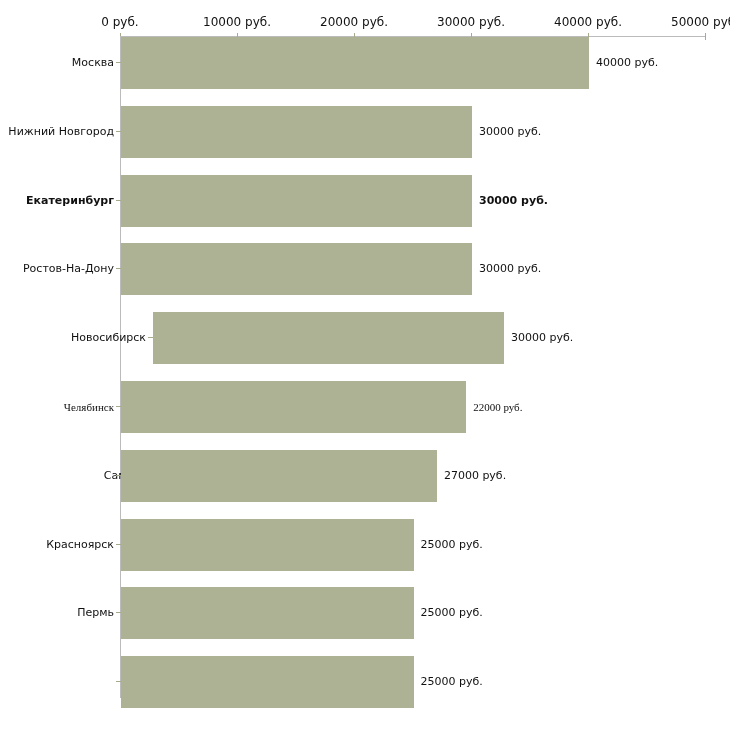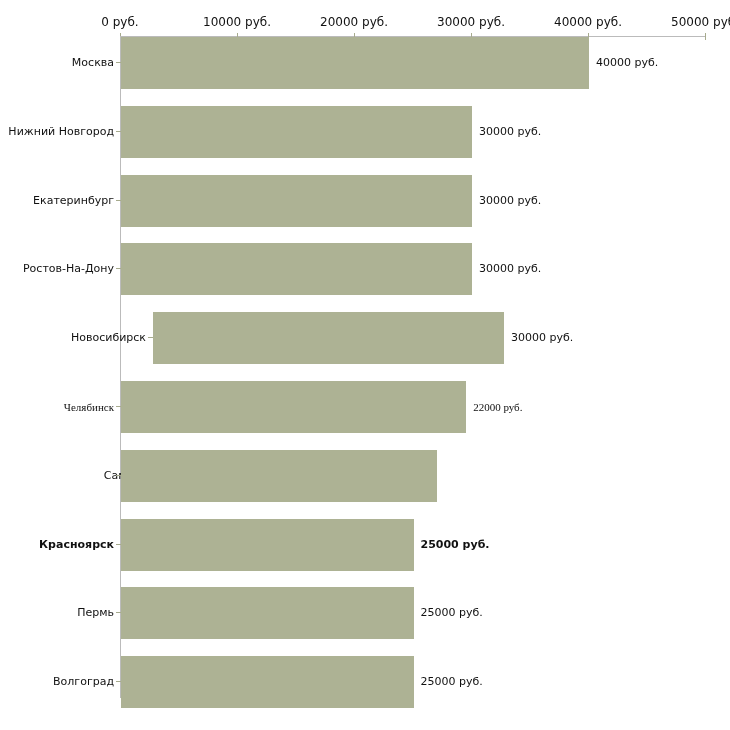--- a/index.html
+++ b/index.html
@@ -145,21 +145,21 @@
         <div class="y-tick"></div>
         <div class="bar-rect" style="width: 468px; background: rgb(173, 178, 148);"></div>
         <div class="value-label" style="left: 596px;">40000 руб.</div>
       </div>
       <div class="bar-row" style="top: 105.8px;">
         <div class="cat-label">Нижний Новгород</div>
         <div class="y-tick"></div>
         <div class="bar-rect" style="width: 351px; background: rgb(173, 178, 148);"></div>
         <div class="value-label" style="left: 479px;">30000 руб.</div>
       </div>
-      <div class="bar-row" style="top: 174.6px;">
+      <div class="bar-row" style="top: 174.6px; font-weight: bold;">
         <div class="cat-label">Екатеринбург</div>
         <div class="y-tick"></div>
         <div class="bar-rect" style="width: 351px; background: rgb(173, 178, 148);"></div>
         <div class="value-label" style="left: 479px;">30000 руб.</div>
       </div>
       <div class="bar-row" style="top: 243.4px;">
         <div class="cat-label">Ростов-На-Дону</div>
         <div class="y-tick"></div>
         <div class="bar-rect" style="width: 351px; background: rgb(173, 178, 148);"></div>
         <div class="value-label" style="left: 479px;">30000 руб.</div>
@@ -173,34 +173,34 @@
       <div class="bar-row" style="top: 381px; font-family: Liberation Serif, serif;">
         <div class="cat-label">Челябинск</div>
         <div class="y-tick"></div>
         <div class="bar-rect" style="width: 345.15px; background: rgb(173, 178, 148);"></div>
         <div class="value-label" style="left: 473.15px;">22000 руб.</div>
       </div>
       <div class="bar-row" style="top: 449.8px; padding-left: 33px;">
         <div class="cat-label">Самара</div>
         <div class="y-tick"></div>
         <div class="bar-rect" style="width: 315.9px; background: rgb(173, 178, 148);"></div>
-      </div>
-      <div class="bar-row" style="top: 518.6px; font-weight: bold;">
+        <div class="value-label" style="left: 443.9px;">27000 руб.</div>
+      </div>
+      <div class="bar-row" style="top: 518.6px;">
         <div class="cat-label">Красноярск</div>
         <div class="y-tick"></div>
         <div class="bar-rect" style="width: 292.5px; background: rgb(173, 178, 148);"></div>
         <div class="value-label" style="left: 420.5px;">25000 руб.</div>
       </div>
       <div class="bar-row" style="top: 587.4px;">
         <div class="cat-label">Пермь</div>
         <div class="y-tick"></div>
         <div class="bar-rect" style="width: 292.5px; background: rgb(173, 178, 148);"></div>
         <div class="value-label" style="left: 420.5px;">25000 руб.</div>
       </div>
       <div class="bar-row" style="top: 656.2px;">
-        <div class="cat-label">Волгоград</div>
         <div class="y-tick"></div>
         <div class="bar-rect" style="width: 292.5px; background: rgb(173, 178, 148);"></div>
         <div class="value-label" style="left: 420.5px;">25000 руб.</div>
       </div>
     </div>
 
 </div>
 
 </body></html>

